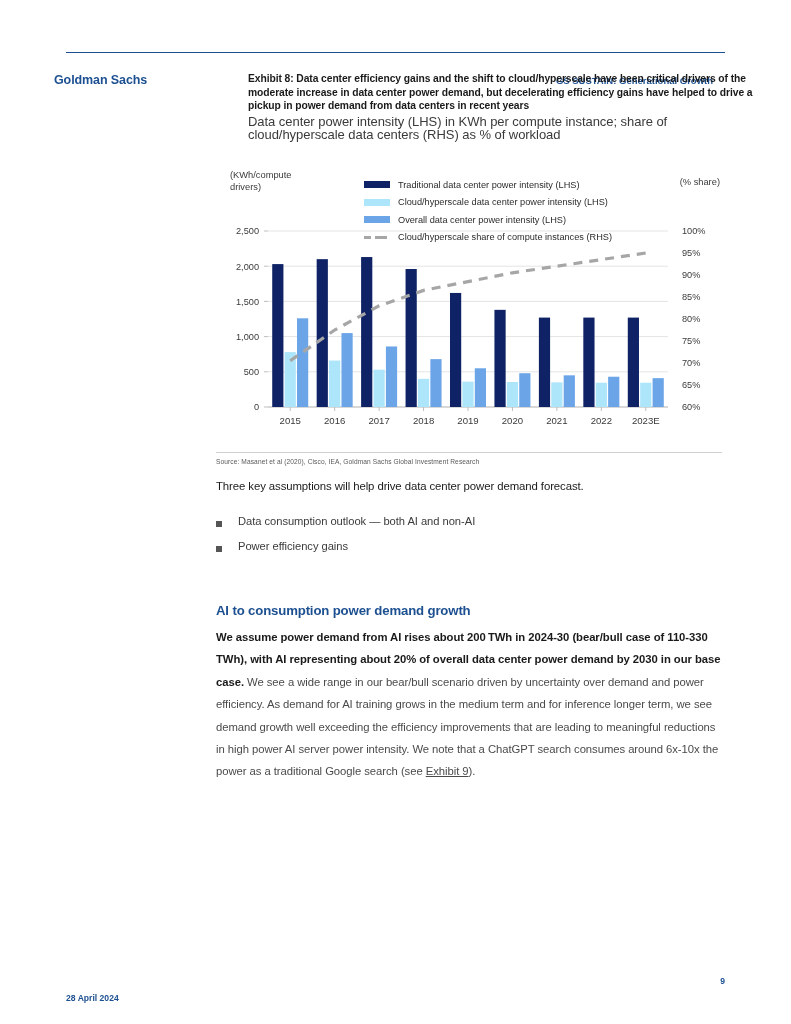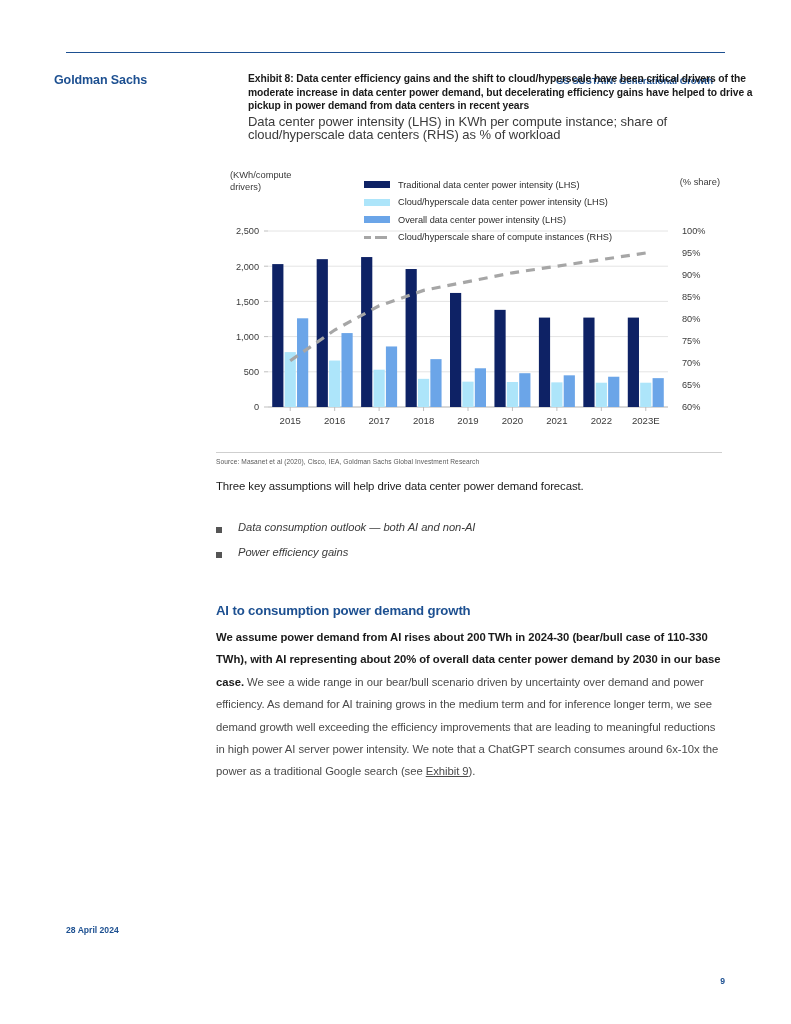--- a/index.html
+++ b/index.html
@@ -68,21 +68,21 @@
     position:absolute; left:216px; top:458px; width:506px;
     font-size:6.6px; color:#5a5a5a; letter-spacing:0.1px;
   }
 
   
   .lead {
     position:absolute; left:216px; top:480px; width:506px;
     font-size:11.4px; font-weight:normal; color:#1a1a1a; letter-spacing:-0.1px;
   }
   .bullets { position:absolute; left:216px; top:508px; width:506px; }
-  .bullet { display:flex; align-items:flex-end; height:25px;font-style:italic; }
+  .bullet { display:flex; align-items:center; height:25px; }
   .bl-mark {
     width:6px; height:6px; background:#555; margin-top:6px;
     margin-right:16px; flex:0 0 auto;
   }
   .bl-text { font-size:11.2px; color:#3b3b3b; letter-spacing:-0.05px; }
 
   .sec-head {
     position:absolute; left:216px; top:603px; width:506px;
     font-size:13.2px; font-weight:bold; color:#1d5091; letter-spacing:-0.15px;
   }
@@ -93,21 +93,21 @@
   }
   .para b { color:#1a1a1a; font-weight:bold; }
   .para .lnk { color:#4a4a4a; text-decoration:underline; }
 
   
   .ftr-rule {
     position:absolute; left:66px; top:972px; width:659px;
     border-top:0px solid transparent;
   }
   .ftr-left {
-    position:absolute; left:66px; top:925px;
+    position:absolute; left:66px; top:993px;
     font-size:8.6px; font-weight:bold; color:#1d5091;
   }
   .ftr-right {
     position:absolute; right:66px; top:976px;
     font-size:8.6px; font-weight:bold; color:#1d5091;
   }
   text { font-family:"Liberation Sans", sans-serif; }
 </style>
 </head>
 <body>

